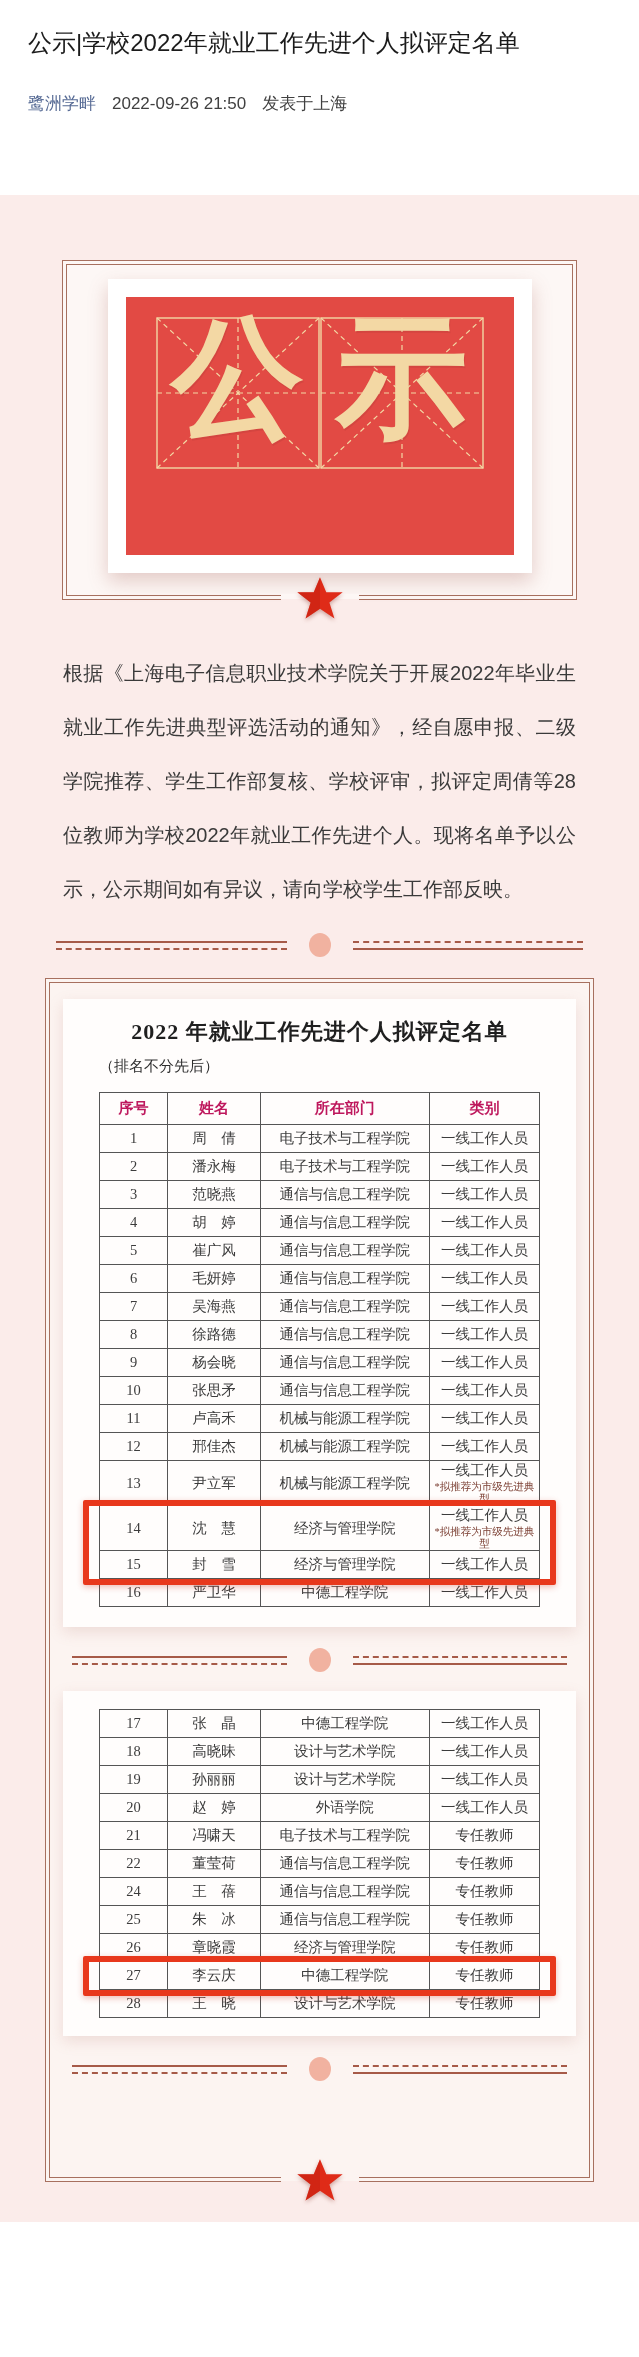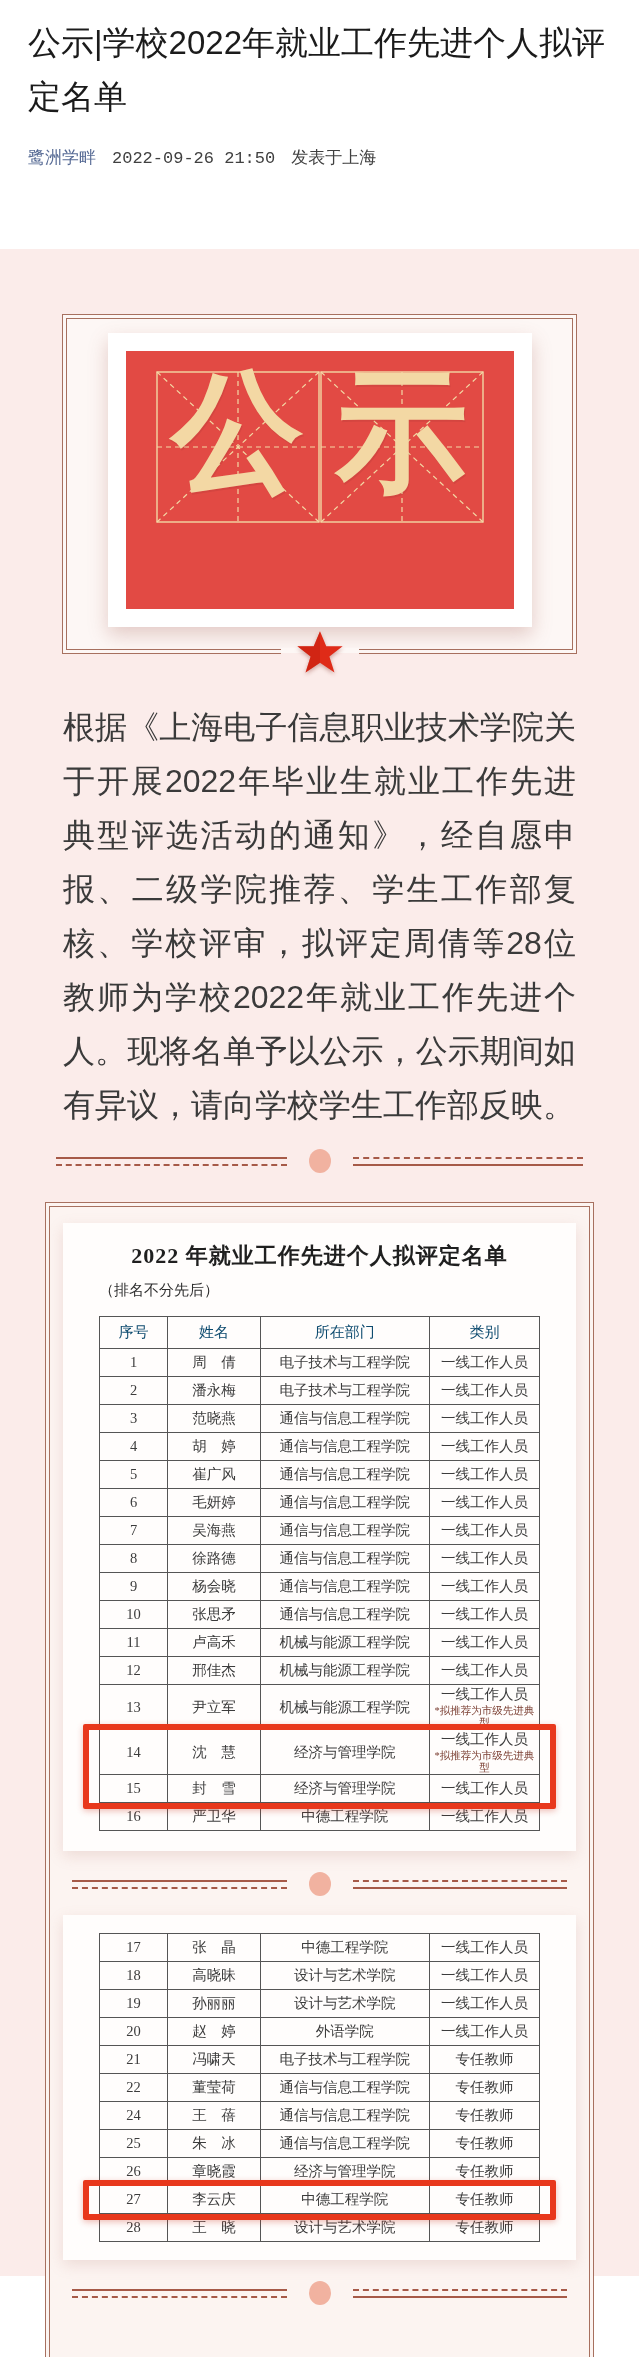--- a/index.html
+++ b/index.html
@@ -15,22 +15,22 @@
     --link_blue:#576b95;
   }
   *{box-sizing:border-box;}
   html,body{margin:0;padding:0;}
   body{
     width:639px;height:2357px;overflow:hidden;background:#fff;
     font-family:"Liberation Sans",sans-serif;position:relative;
   }
   
   .header{padding:16px 28px 0;}
-  .title{font-size:33px;line-height:54px;color:#1b1b1b;font-weight:400;}
-  .byline{margin-top:22px;display:flex;align-items:baseline;gap:16px;font-size:17px;font-family:Liberation Mono, monospace;}
+  .title{font-size:24px;line-height:54px;color:#1b1b1b;font-weight:400;}
+  .byline{margin-top:22px;display:flex;align-items:baseline;gap:16px;font-size:17px;}
   .account{color:var(--link_blue);cursor:pointer;}
   .meta{color:#404040;}
   
   .content{margin-top:80px;background:var(--page_pink);height:2027px;padding:0 30px;overflow:visible;}
   .frame{position:relative;border:1px solid var(--frame_border);background:var(--frame_bg);}
   .frame::before{content:"";position:absolute;inset:3px;border:1.5px solid var(--frame_border);pointer-events:none;}
   
   .frame1{margin:0 32px;top:65px;height:340px;}
   .banner-card{width:424px;margin:18px auto 0;background:#fff;padding:18px;
     box-shadow:0 8px 18px rgba(160,90,80,.28);position:relative;z-index:1;}
@@ -42,41 +42,41 @@
     font-family:"Liberation Serif",serif;font-weight:700;font-size:132px;line-height:1;
     color:var(--banner_tan);text-shadow:1px 2px 0 rgba(0,0,0,.06);}
   
   .star-anchor{position:absolute;left:50%;bottom:-26px;transform:translateX(-50%);
     width:78px;height:52px;display:flex;align-items:center;justify-content:center;z-index:2;}
   .star-anchor .mask{position:absolute;left:0;right:0;top:calc(50% - 5px);height:10px;}
   .mask-a{background:linear-gradient(to bottom,var(--frame_bg) 50%,var(--page_pink) 50%);}
   .mask-b{background:linear-gradient(to bottom,#fcf4f1 50%,var(--page_pink) 50%);}
   .star-anchor svg{position:relative;filter:drop-shadow(0 2px 2px rgba(120,20,10,.35));}
   
-  .paragraph{margin:46px 33px 0;font-size:32px;line-height:54px;color:#3a3a3a;text-align:justify;position:relative;top:65px;}
+  .paragraph{margin:46px 33px 0;font-size:20px;line-height:54px;color:#3a3a3a;text-align:justify;position:relative;top:65px;}
   
   .divider{display:flex;align-items:center;margin:16px 26px 0;height:26px;position:relative;}
   .divider .seg{flex:1;display:flex;flex-direction:column;gap:5px;}
   .divider .solid{border-top:2px solid var(--divider_line);}
   .divider .dashed{border-top:2px dashed var(--divider_line);}
   .divider .dot{width:22px;height:24px;border-radius:50%;background:var(--divider_dot);margin:0 22px;flex:0 0 auto;}
   .divider.d1{top:65px;}
   
-  .frame2{margin:8px 15px;top:85px;height:1204px;background:#fcf4f1;}
+  .frame2{margin:0 15px;top:85px;height:1204px;background:#fcf4f1;}
   .card{background:#fffdfc;box-shadow:0 5px 14px rgba(180,120,110,.20);position:relative;}
   .card1{margin:20px 17px 0;padding:18px 36px 20px;}
   .card2{margin:18px 17px 0;padding:18px 36px;}
   .tbl-title{font-family:"Liberation Serif",serif;font-weight:700;font-size:22px;color:#1f1f1f;
     text-align:center;letter-spacing:1px;}
   .tbl-sub{font-family:"Liberation Serif",serif;font-size:15px;color:#2e2e2e;text-align:left;margin-top:10px;}
   .tablewrap{position:relative;margin-top:16px;}
   table.roster{width:100%;border-collapse:collapse;font-family:"Liberation Serif",serif;color:#3c3c3c;
     border:1.5px solid #4a4a4a;}
   .roster th,.roster td{border:1px solid #555;text-align:center;padding:0;font-weight:400;font-size:14.5px;}
-  .roster th{font-weight:400;font-size:15px;height:32px;color:#0c4a6e;}
+  .roster th{font-weight:700;font-size:15px;height:32px;color:#be185d;}
   .roster tr{height:28px;}
   .roster tr.tall{height:44px;}
   .roster .note{font-size:10.5px;color:#7c4034;line-height:12px;margin-top:1px;}
   .hl-box{position:absolute;border:6px solid var(--highlight_red);border-radius:2px;pointer-events:none;
     box-shadow:0 2px 6px rgba(200,40,20,.30);z-index:3;}
 </style>
 </head>
 <body>
 
 <div class="header">

